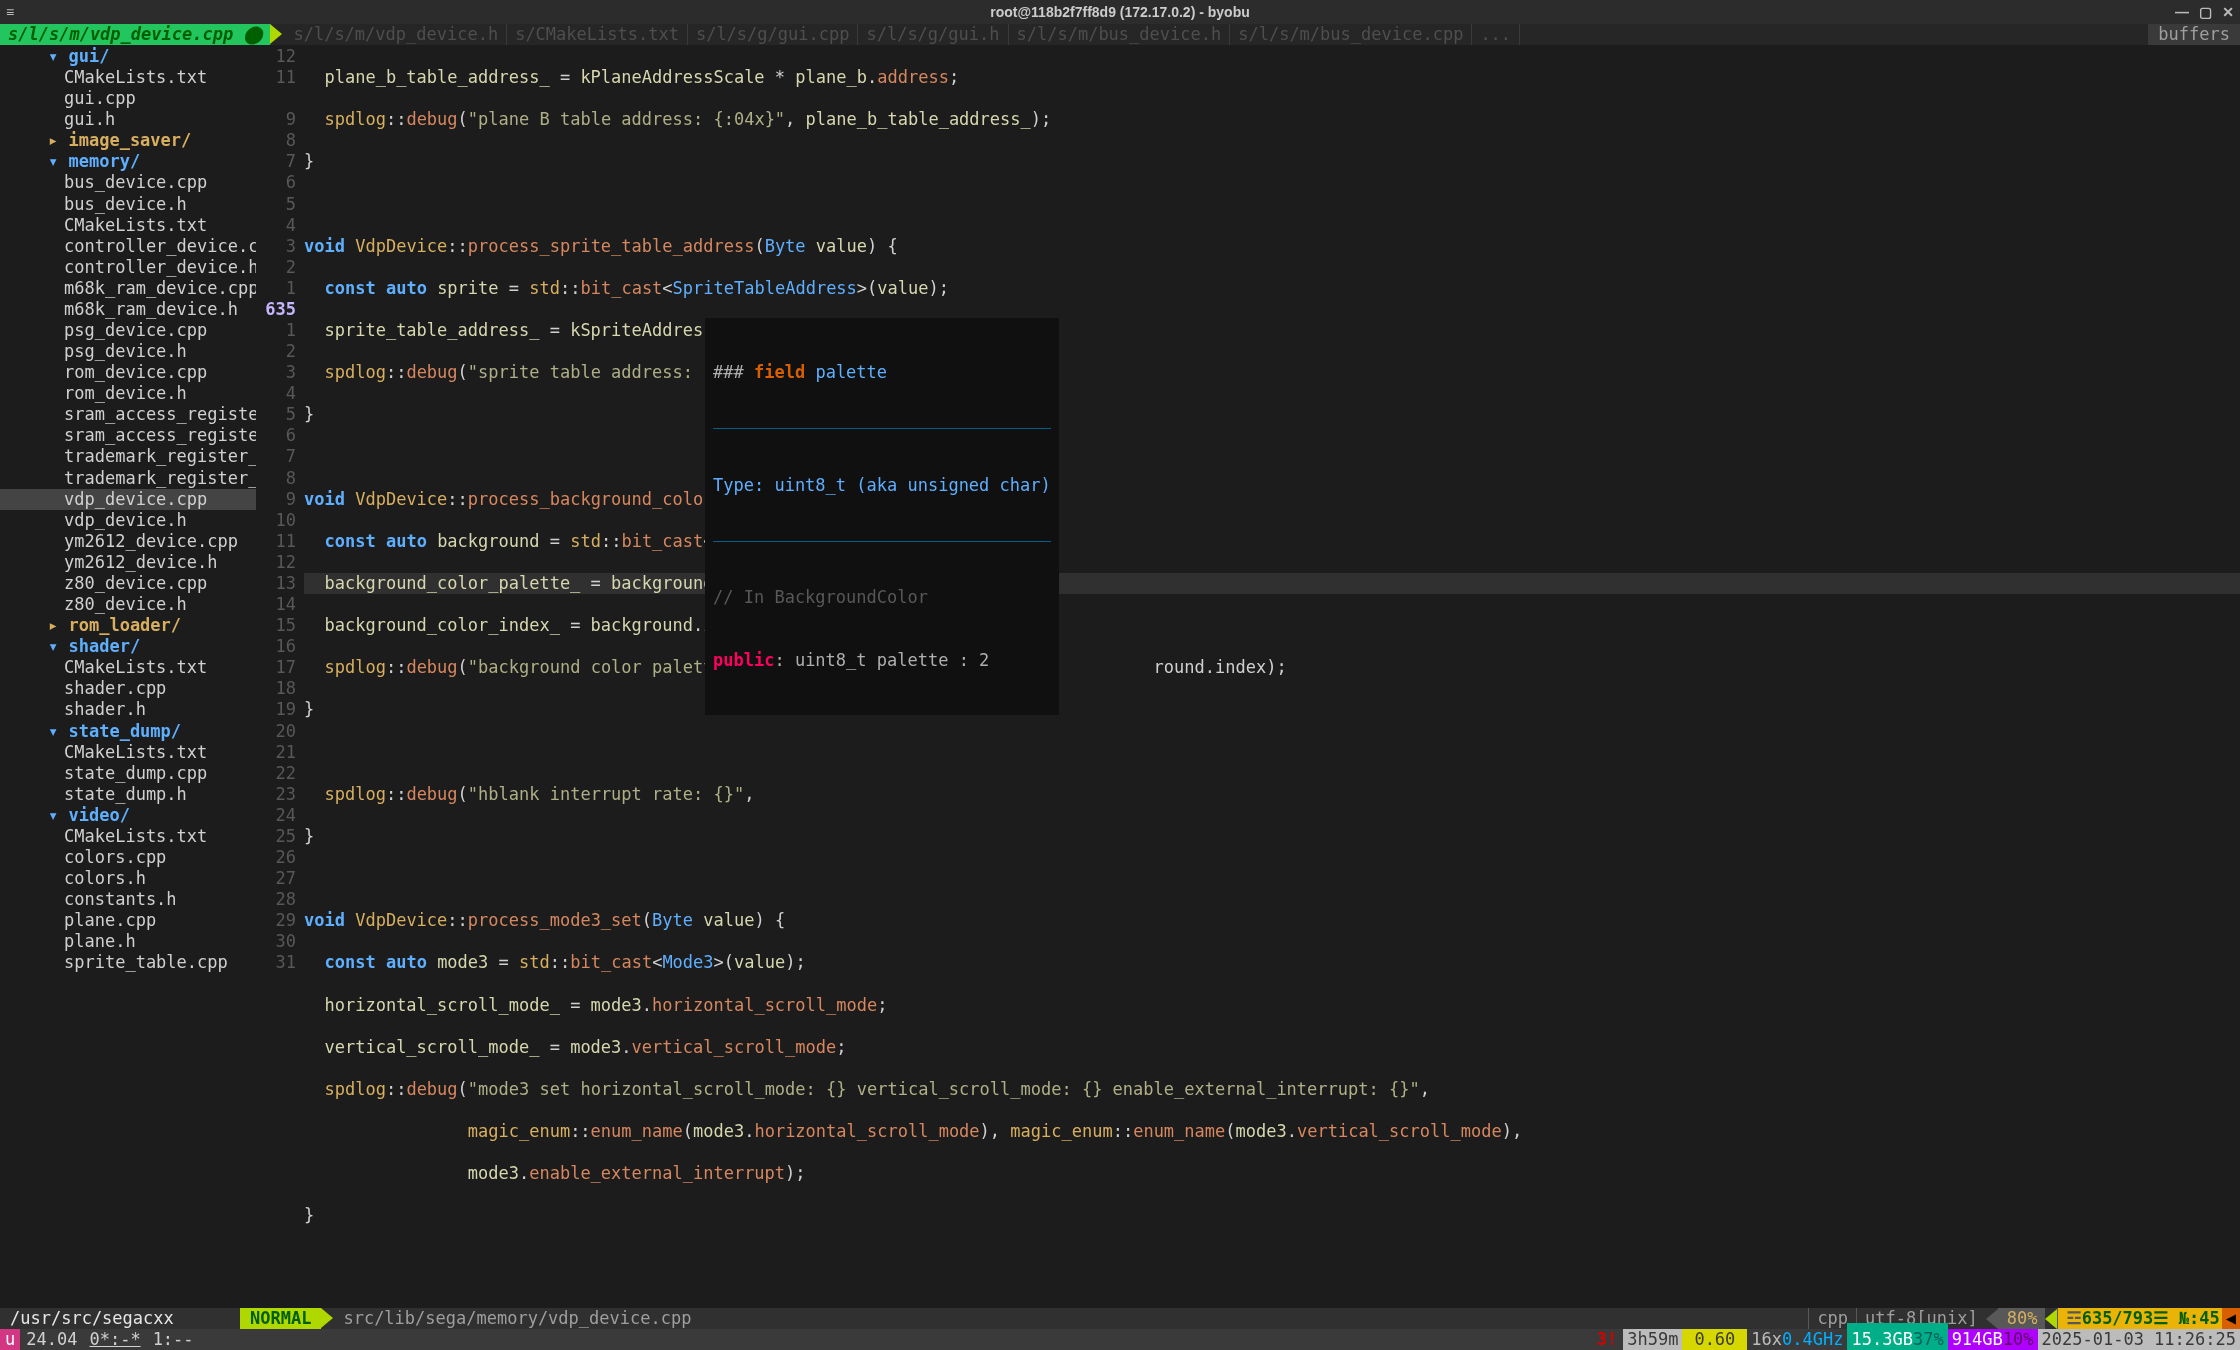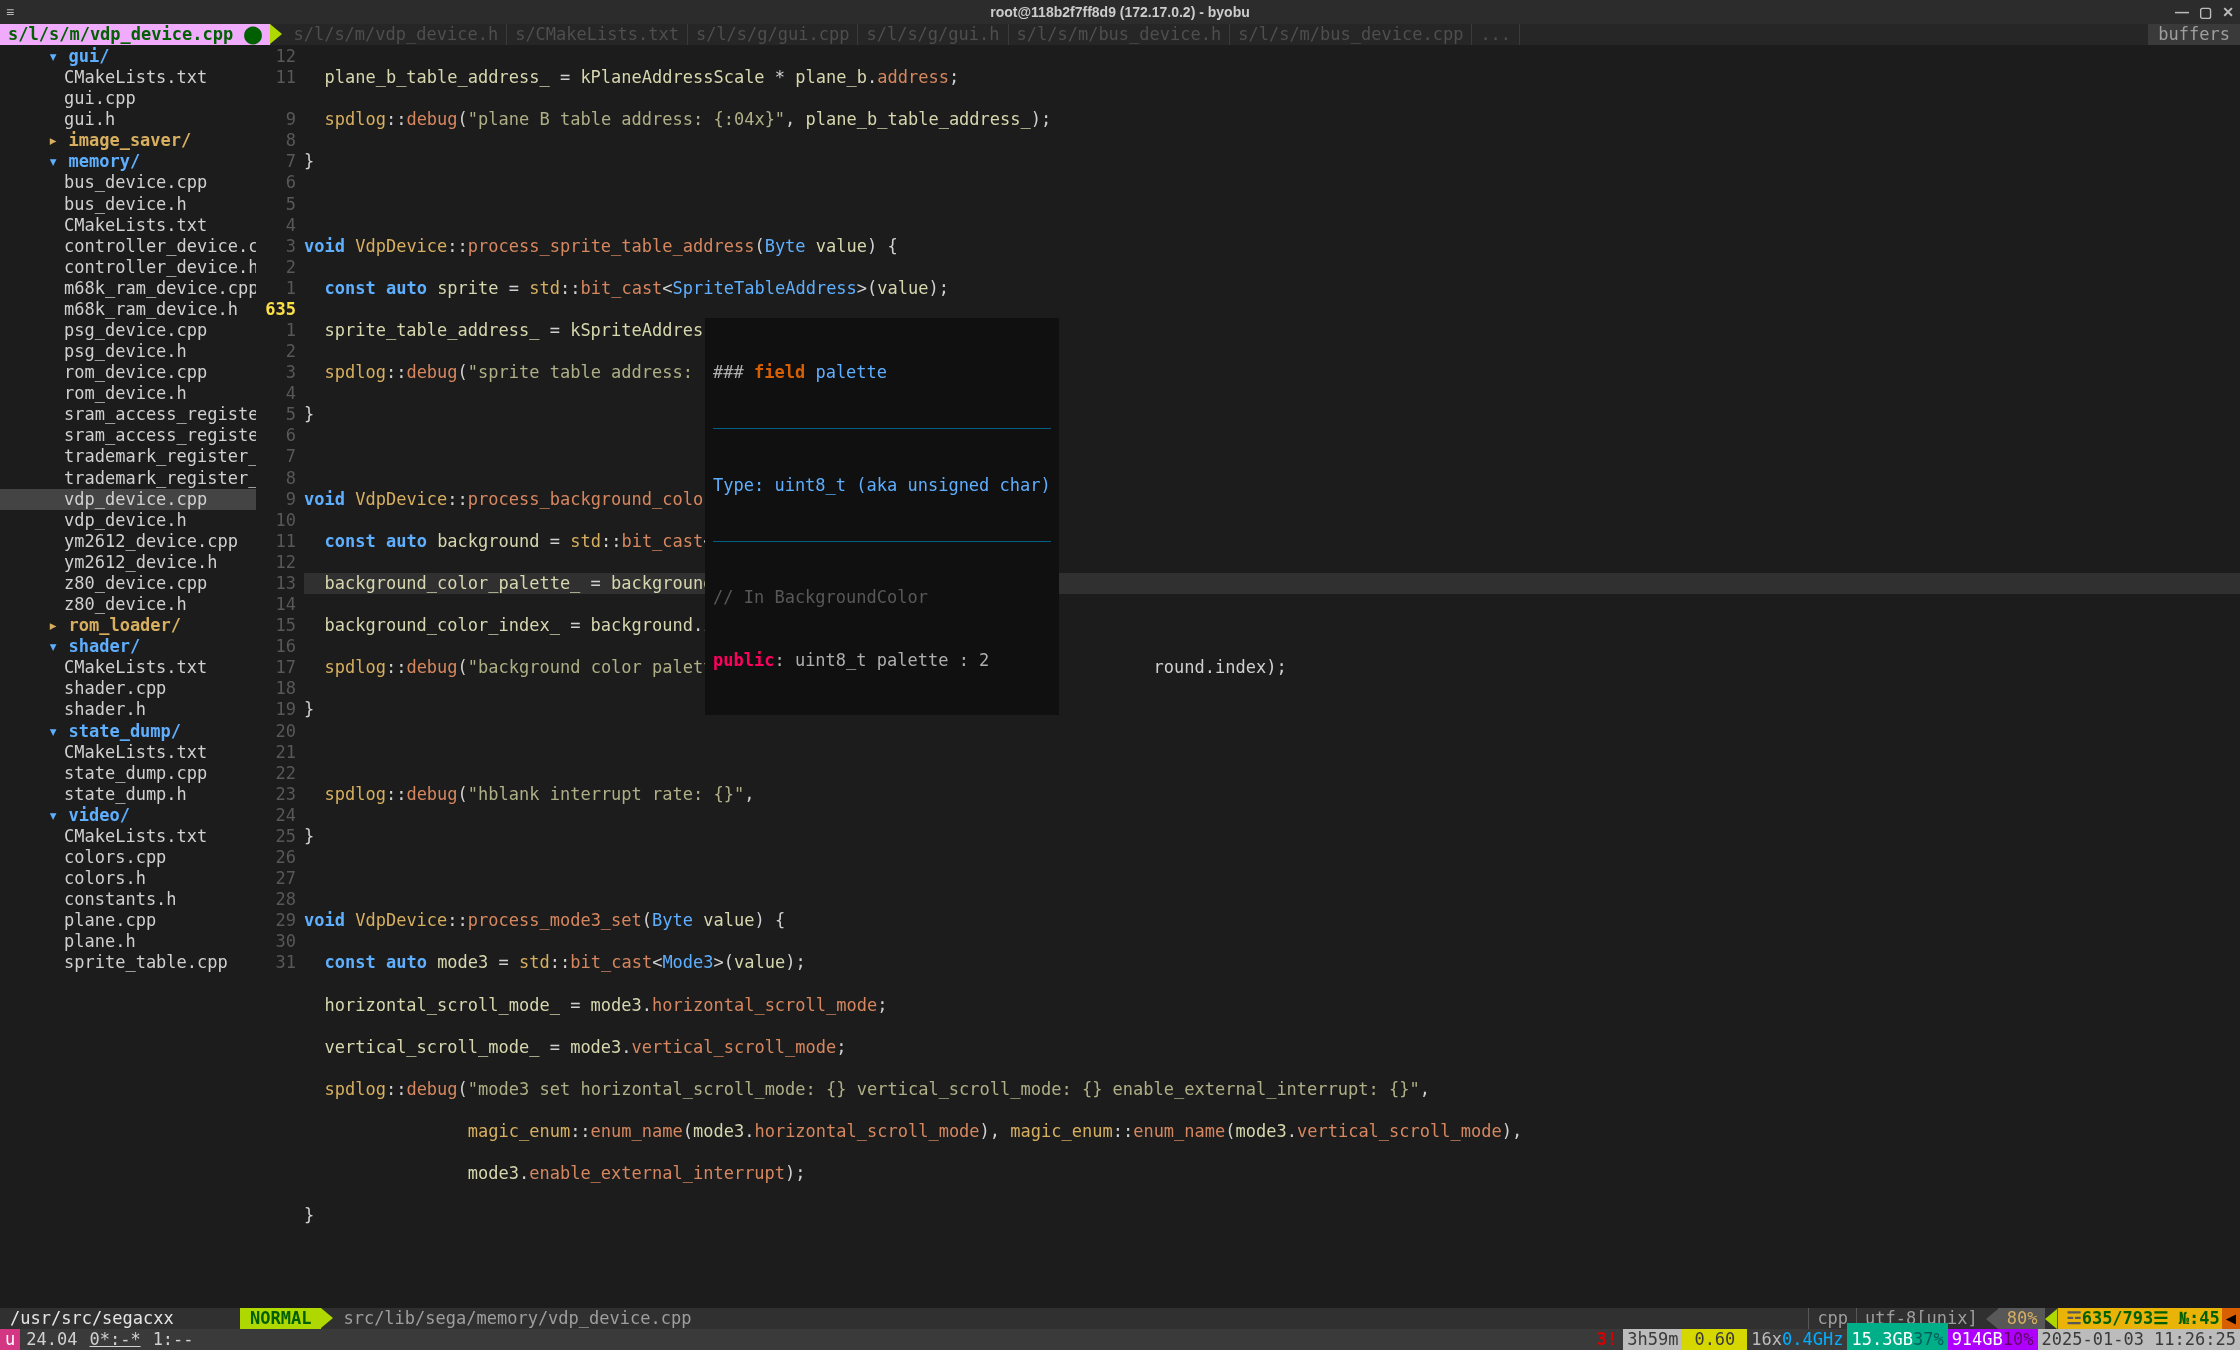--- a/index.html
+++ b/index.html
@@ -33,24 +33,25 @@
     font-size: 17px;
     white-space: nowrap;
     overflow: hidden;
   }
   .tab {
     padding: 0 8px;
     color: #4e4e4e;
     border-right: 1px solid #3a3a3a;
   }
   .tab.active {
-    background: #f0abfc;
+    background: #22c55e;
     color: #005f00;
     font-weight: bold;
     position: relative;
+    font-style: italic;
   }
   .tab.active::after {
     content: "";
     position: absolute;
     right: -12px;
     top: 0;
     border-left: 12px solid #afd700;
     border-top: 10px solid transparent;
     border-bottom: 10px solid transparent;
   }
@@ -84,21 +85,21 @@
     white-space: pre;
     position: relative;
   }
   .gutter {
     width: 48px;
     text-align: right;
     padding: 1px 8px 0 0;
     color: #585858;
     background: #1c1c1c;
   }
-  .gutter .current { color: #fde047; font-weight: bold; }
+  .gutter .current { color: #c4b5fd; font-weight: bold; }
   .code {
     flex: 1;
     padding-top: 1px;
     position: relative;
   }
   .kw { color: #5fafff; font-weight: bold; }
   .type { color: #5fafff; }
   .fn { color: #d7875f; }
   .ns { color: #d7af5f; }
   .str { color: #afaf87; }

